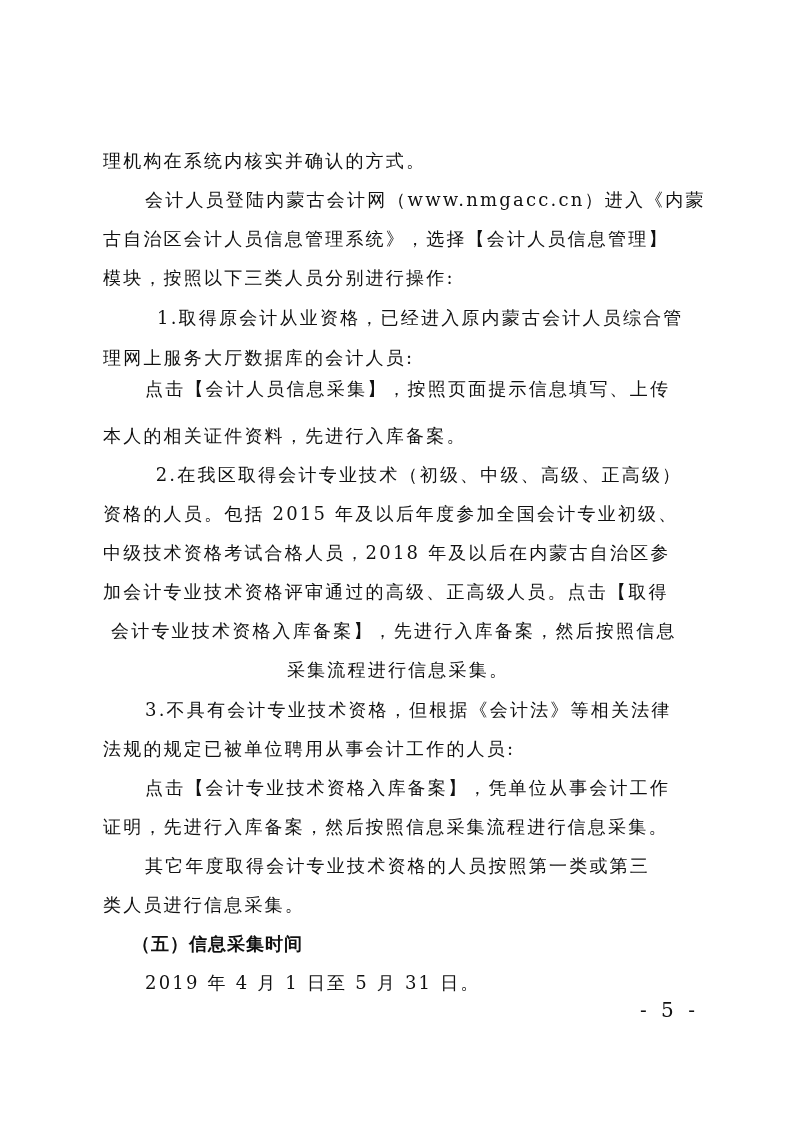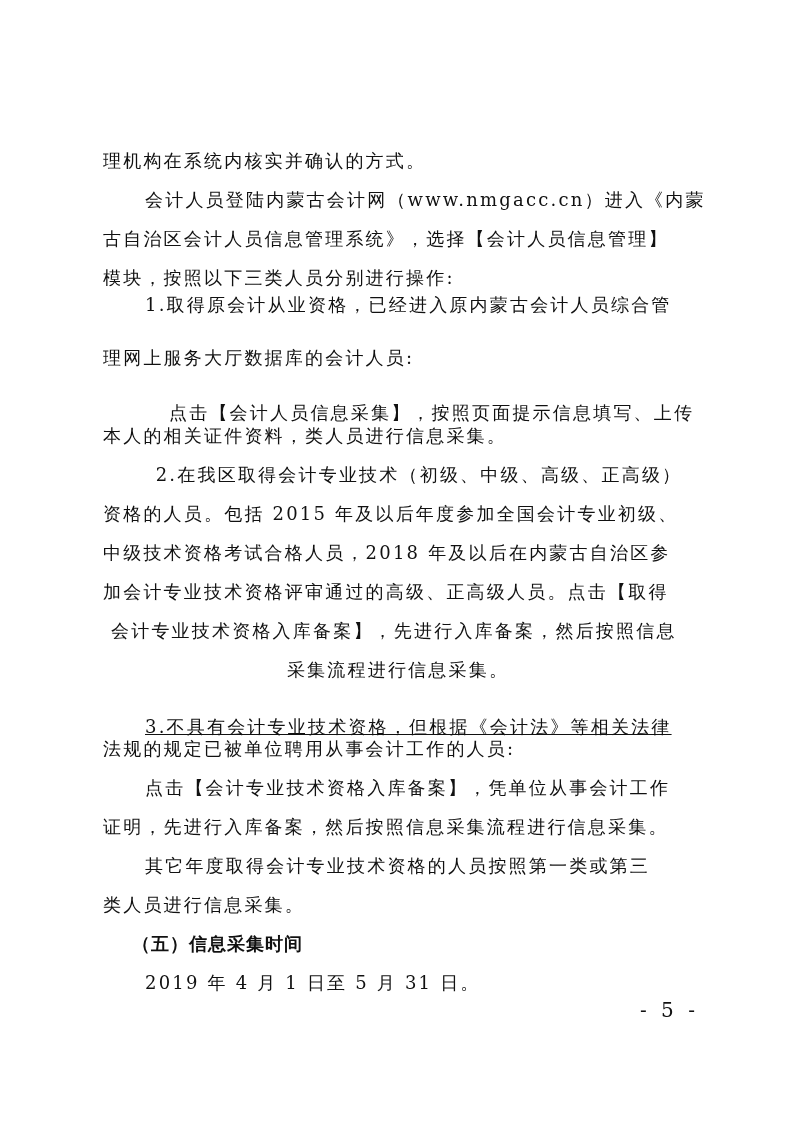--- a/index.html
+++ b/index.html
@@ -12,31 +12,31 @@
   .page-num { position: absolute; left: 640px; top: 998px; font-size: 20px; letter-spacing: 4px; }
 </style>
 </head>
 <body>
 
 <div>
   <div class="line" style="top:148px">理机构在系统内核实并确认的方式。</div>
   <div class="line indent" style="top: 187px;">会计人员登陆内蒙古会计网（www.nmgacc.cn）进入《内蒙</div>
   <div class="line" style="top: 226px;">古自治区会计人员信息管理系统》，选择【会计人员信息管理】</div>
   <div class="line" style="top: 265px;">模块，按照以下三类人员分别进行操作:</div>
-  <div class="line indent" style="top: 292px;">1.取得原会计从业资格，已经进入原内蒙古会计人员综合管</div>
+  <div class="line indent" style="top: 305px; margin-left: 12px;">1.取得原会计从业资格，已经进入原内蒙古会计人员综合管</div>
   <div class="line" style="top: 345px;">理网上服务大厅数据库的会计人员:</div>
-  <div class="line indent" style="top: 400px; margin-left: 24px;">点击【会计人员信息采集】，按照页面提示信息填写、上传</div>
-  <div class="line" style="top: 423px;">本人的相关证件资料，类人员进行信息采集。</div>
+  <div class="line indent" style="top: 376px;">点击【会计人员信息采集】，按照页面提示信息填写、上传</div>
+  <div class="line" style="top: 423px;">本人的相关证件资料，先进行入库备案。</div>
   <div class="line indent" style="top: 462px; text-align: center;">2.在我区取得会计专业技术（初级、中级、高级、正高级）</div>
   <div class="line" style="top: 501px;">资格的人员。包括 2015 年及以后年度参加全国会计专业初级、</div>
   <div class="line" style="top: 540px;">中级技术资格考试合格人员，2018 年及以后在内蒙古自治区参</div>
   <div class="line" style="top: 579px;">加会计专业技术资格评审通过的高级、正高级人员。点击【取得</div>
   <div class="line" style="top: 618px; margin-left: 8px;">会计专业技术资格入库备案】，先进行入库备案，然后按照信息</div>
   <div class="line" style="top: 657px; text-align: center;">采集流程进行信息采集。</div>
-  <div class="line indent" style="top: 714px; text-decoration: underline;">3.不具有会计专业技术资格，但根据《会计法》等相关法律</div>
+  <div class="line indent" style="top: 697px;">3.不具有会计专业技术资格，但根据《会计法》等相关法律</div>
   <div class="line" style="top: 736px;">法规的规定已被单位聘用从事会计工作的人员:</div>
   <div class="line indent" style="top: 775px;">点击【会计专业技术资格入库备案】，凭单位从事会计工作</div>
   <div class="line" style="top: 814px;">证明，先进行入库备案，然后按照信息采集流程进行信息采集。</div>
 
 </div>
 
 <style>
 </style>
 <div>
   

